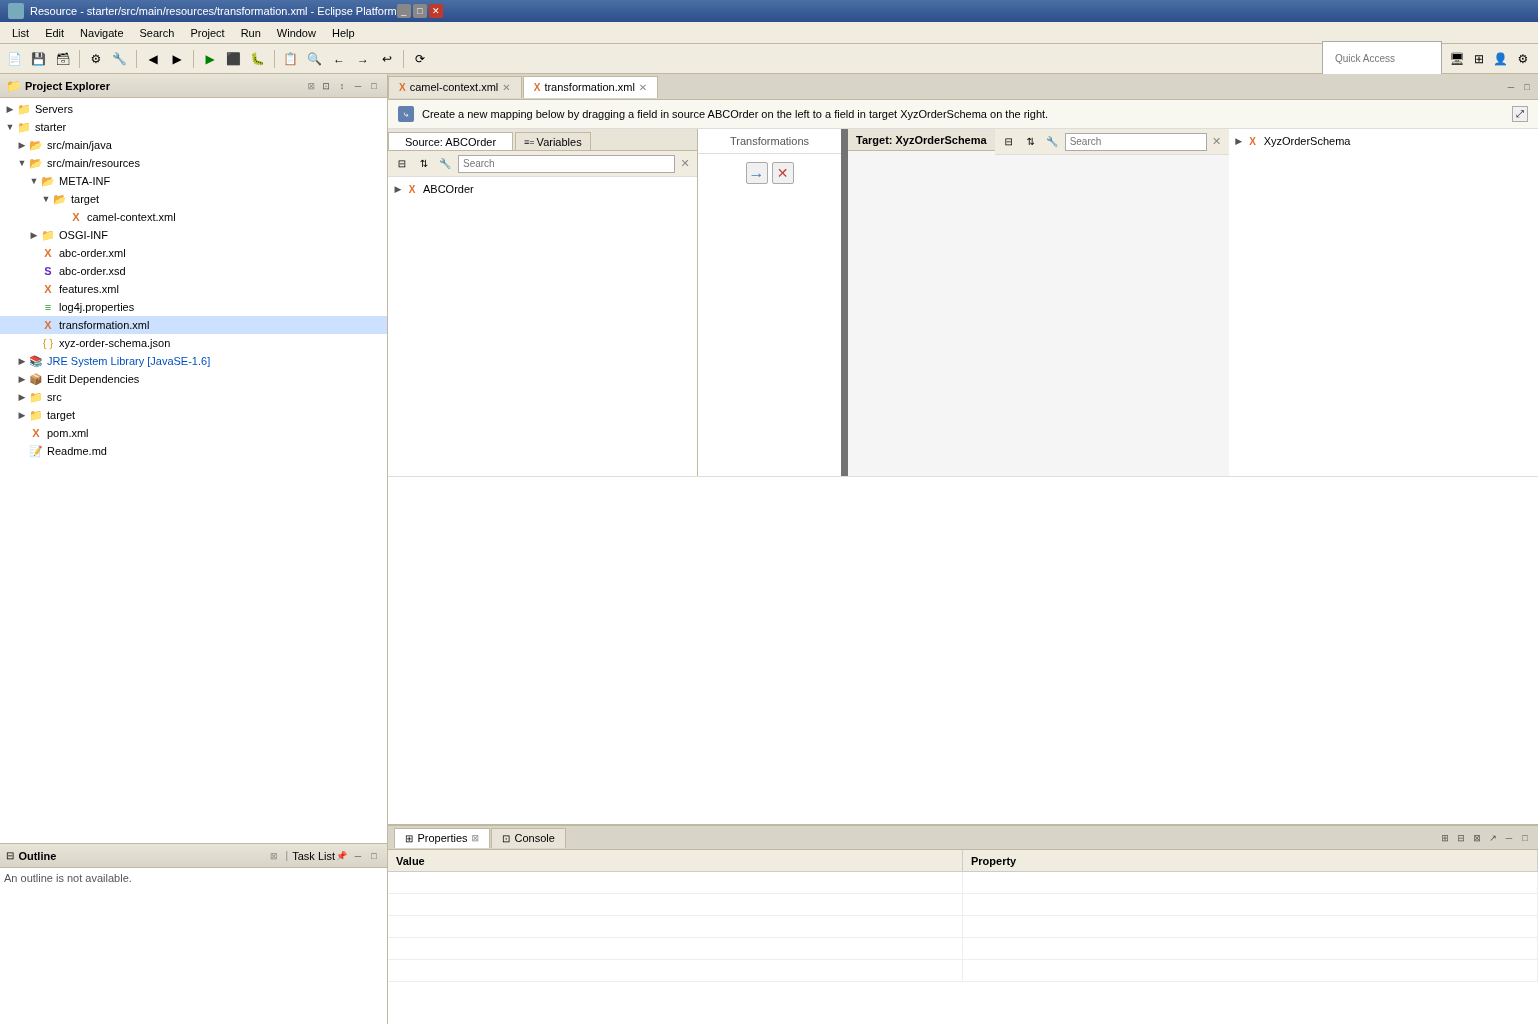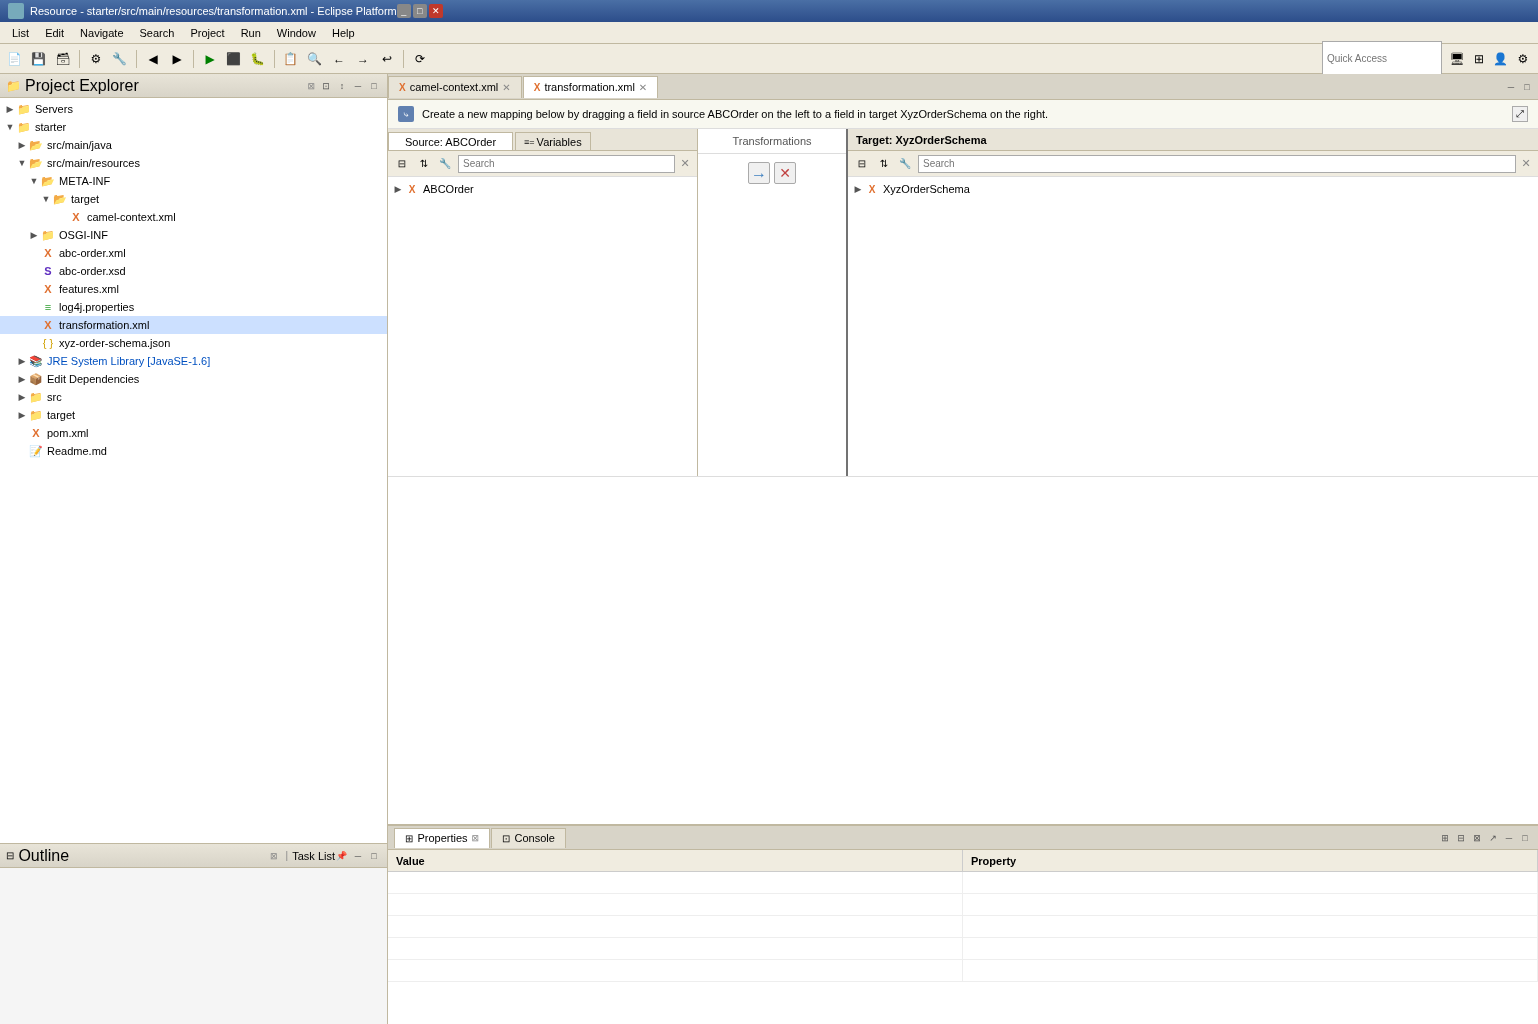--- a/index.html
+++ b/index.html
@@ -25,21 +25,21 @@
     .quick-access input { height: 18px; width: 120px; border: 1px solid #aaa; padding: 0 4px; font-size: 10px; background: white; }
     
     
     #main { display: flex; height: calc(1024px - 22px - 22px - 30px); }
 
     
     #left-panel { width: 388px; min-width: 388px; display: flex; flex-direction: column; background: #f5f5f5; border-right: 1px solid #c0b8a0; }
     
     #project-explorer { flex: 1; display: flex; flex-direction: column; border-bottom: 1px solid #c0b8a0; }
     .panel-header { background: linear-gradient(to bottom, #e8e4d8, #d8d4c8); height: 24px; display: flex; align-items: center; padding: 0 6px; border-bottom: 1px solid #c0b8a0; }
-    .panel-title { font-size: 16px; font-weight: normal; flex: 1; }
+    .panel-title { font-size: 11px; font-weight: bold; flex: 1; }
     .panel-controls { display: flex; gap: 2px; }
     .panel-ctrl-btn { width: 14px; height: 14px; background: transparent; border: none; cursor: pointer; font-size: 9px; display: flex; align-items: center; justify-content: center; color: #555; }
 
     .tree-view { flex: 1; overflow: auto; padding: 2px 0; background: white; }
     .tree-item { display: flex; align-items: center; padding: 1px 0; cursor: pointer; white-space: nowrap; }
     .tree-item.selected { background: #cce0ff; }
     .tree-indent { display: inline-block; }
     .tree-arrow { width: 12px; height: 12px; display: inline-flex; align-items: center; justify-content: center; font-size: 9px; color: #555; cursor: pointer; }
     .tree-icon { width: 16px; height: 16px; margin-right: 3px; display: inline-flex; align-items: center; justify-content: center; font-size: 11px; flex-shrink: 0; }
     .tree-label { font-size: 11px; }
@@ -70,27 +70,27 @@
     .source-tab-bar { background: #e8e4d8; height: 22px; display: flex; align-items: flex-end; border-bottom: 1px solid #c0b8a0; }
     .source-tab { height: 18px; padding: 0 10px; display: flex; align-items: center; background: white; border: 1px solid #c0b8a0; border-bottom: none; font-size: 11px; cursor: pointer; }
     .source-tab.inactive { background: #e8e4d8; }
     .source-toolbar { background: #f0ece0; height: 26px; display: flex; align-items: center; padding: 0 4px; gap: 2px; border-bottom: 1px solid #ddd; }
     .source-toolbar-btn { width: 20px; height: 20px; background: transparent; border: 1px solid transparent; border-radius: 2px; cursor: pointer; display: flex; align-items: center; justify-content: center; font-size: 10px; }
     .search-box { flex: 1; height: 18px; border: 1px solid #aaa; padding: 0 4px; font-size: 10px; background: white; }
     .clear-btn { width: 16px; height: 16px; display: flex; align-items: center; justify-content: center; cursor: pointer; font-size: 11px; color: #888; }
     .source-tree { flex: 1; background: white; overflow: auto; padding: 2px 0; }
 
     
-    .transformations-panel { width: 150px; min-width: 150px; display: flex; flex-direction: column; align-items: center; border-right: 2px solid #737373; background: white; }
+    .transformations-panel { width: 150px; min-width: 150px; display: flex; flex-direction: column; align-items: center; border-right: 7px solid #737373; background: white; }
     .trans-header { font-size: 11px; padding: 6px 0; color: #555; border-bottom: 1px solid #ddd; width: 100%; text-align: center; }
     .trans-controls { display: flex; gap: 4px; padding: 4px; }
     .trans-btn { width: 22px; height: 22px; border: 1px solid #aaa; background: #f0f0f0; cursor: pointer; display: flex; align-items: center; justify-content: center; font-size: 12px; border-radius: 2px; }
 
     
-    .target-panel { flex: 1; display: flex; flex-direction: column; }
+    .target-panel { flex: 1; display: flex; flex-direction: row; }
     .target-toolbar { background: #f0ece0; height: 26px; display: flex; align-items: center; padding: 0 4px; gap: 2px; border-bottom: 1px solid #ddd; }
     .target-tree { flex: 1; background: white; overflow: auto; padding: 2px 0; }
 
     
     .bottom-section { height: 200px; border-top: 2px solid #c0b8a0; display: flex; flex-direction: column; }
 
     
     .properties-bar { background: #d8d4c8; height: 24px; display: flex; align-items: center; border-bottom: 1px solid #c0b8a0; padding: 0 6px; }
     .prop-tab { padding: 2px 10px; font-size: 11px; cursor: pointer; background: white; border: 1px solid #c0b8a0; border-bottom: none; margin-right: 1px; height: 20px; display: flex; align-items: center; gap: 4px; }
     .prop-tab.inactive { background: #e8e4d8; }
@@ -159,21 +159,21 @@
   <button class="toolbar-btn">🐛</button>
   <div class="toolbar-sep"></div>
   <button class="toolbar-btn">📋</button>
   <button class="toolbar-btn">🔍</button>
   <button class="toolbar-btn">←</button>
   <button class="toolbar-btn">→</button>
   <button class="toolbar-btn">↩</button>
   <div class="toolbar-sep"></div>
   <button class="toolbar-btn">⟳</button>
   <div class="quick-access">
-    <input type="text" style="height: 36px; width: 120px; border: 1px solid rgb(170, 170, 170); padding: 0px 4px; font-size: 10px;" placeholder="Quick Access">
+    <input type="text" style="height: 36px; width: 120px; border: 1px solid rgb(170, 170, 170); padding: 0px 12px; font-size: 10px;" placeholder="Quick Access">
     <button class="toolbar-btn" style="margin-left:4px;">🖥</button>
     <button class="toolbar-btn">⊞</button>
     <button class="toolbar-btn">👤</button>
     <button class="toolbar-btn">⚙</button>
   </div>
 </div>
 
 <div id="main">
 
   <div id="left-panel">
@@ -341,20 +341,23 @@
         <span class="panel-title">Outline</span>
         <span style="font-size:9px;color:#888;margin-right:4px;">⊠</span>
         <span style="margin: 0 4px; color:#888; font-size:10px;">|</span>
         <span style="font-size:11px; cursor:pointer;">Task List</span>
         <div class="panel-controls" style="margin-left:auto;">
           <button class="panel-ctrl-btn">📌</button>
           <button class="panel-ctrl-btn">─</button>
           <button class="panel-ctrl-btn">□</button>
         </div>
       </div>
+      <div class="outline-content">
+        <span>An outline is not available.</span>
+      </div>
     </div>
   </div>
 
   <div id="right-panel">
 
     <div class="tab-bar-wrapper">
       <div class="tab">
         <span style="color:#e07030;font-weight:bold;font-size:10px;">X</span>
         <span>camel-context.xml</span>
         <span class="tab-close">✕</span>

